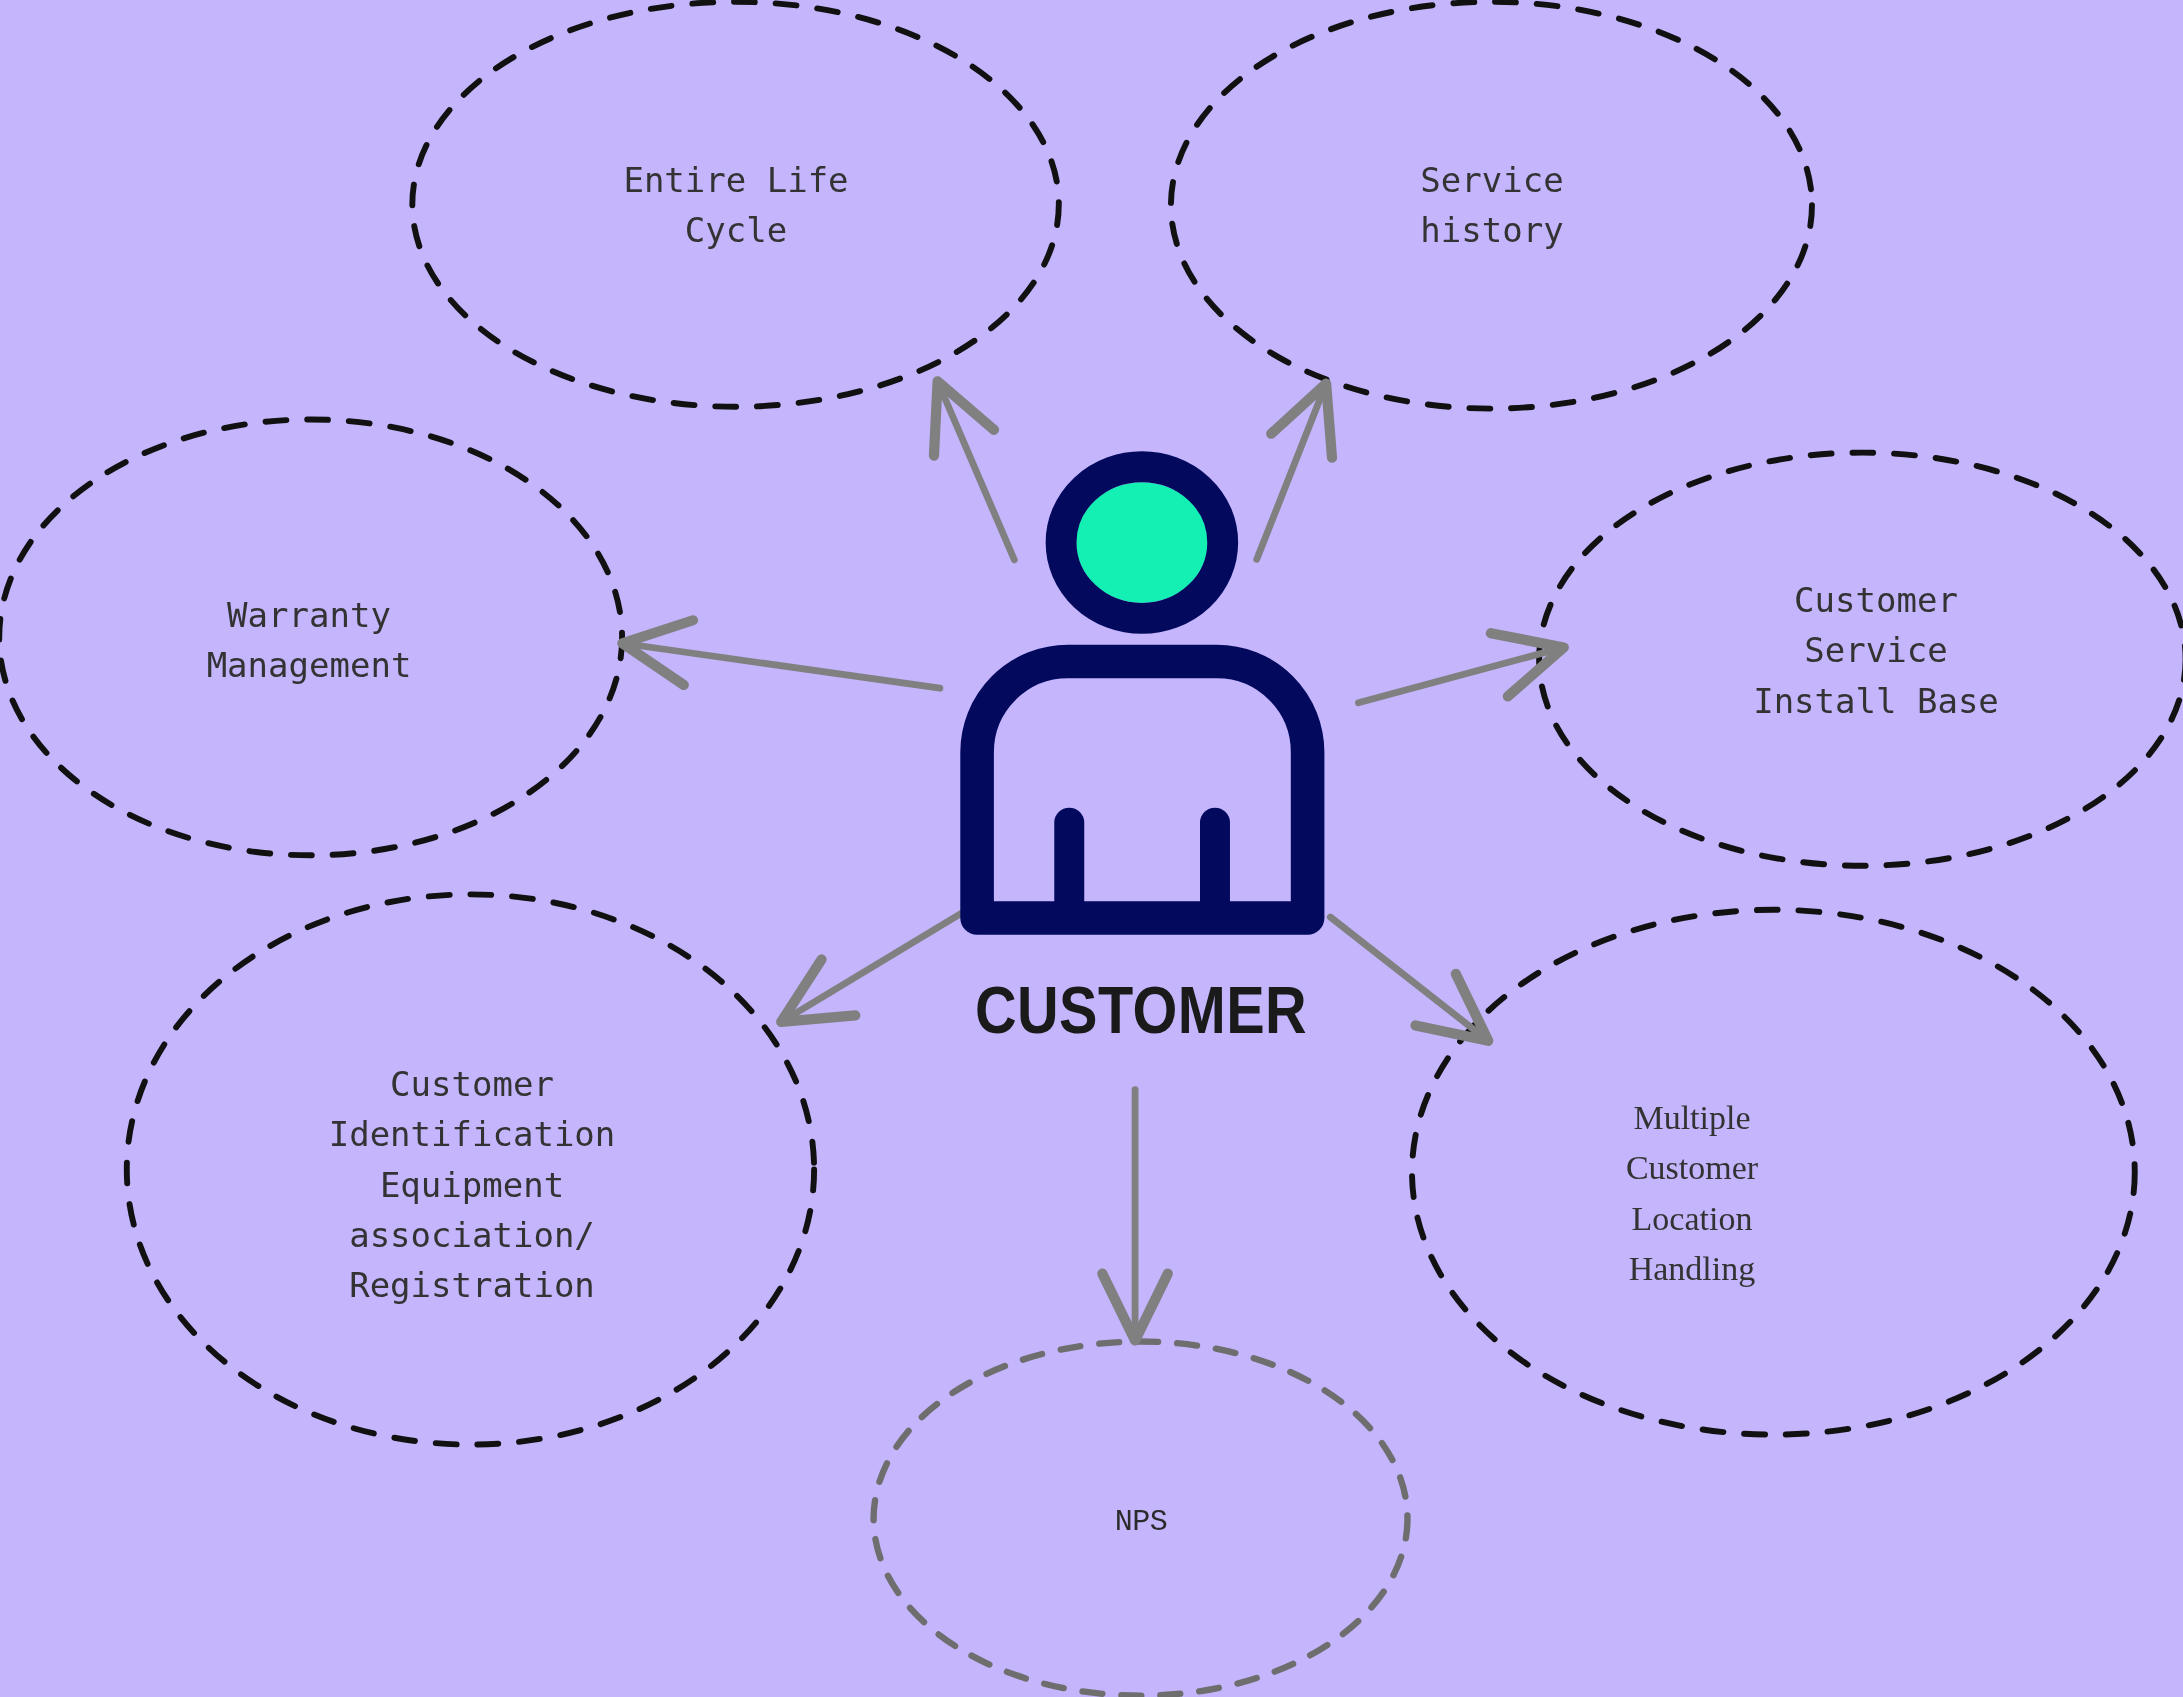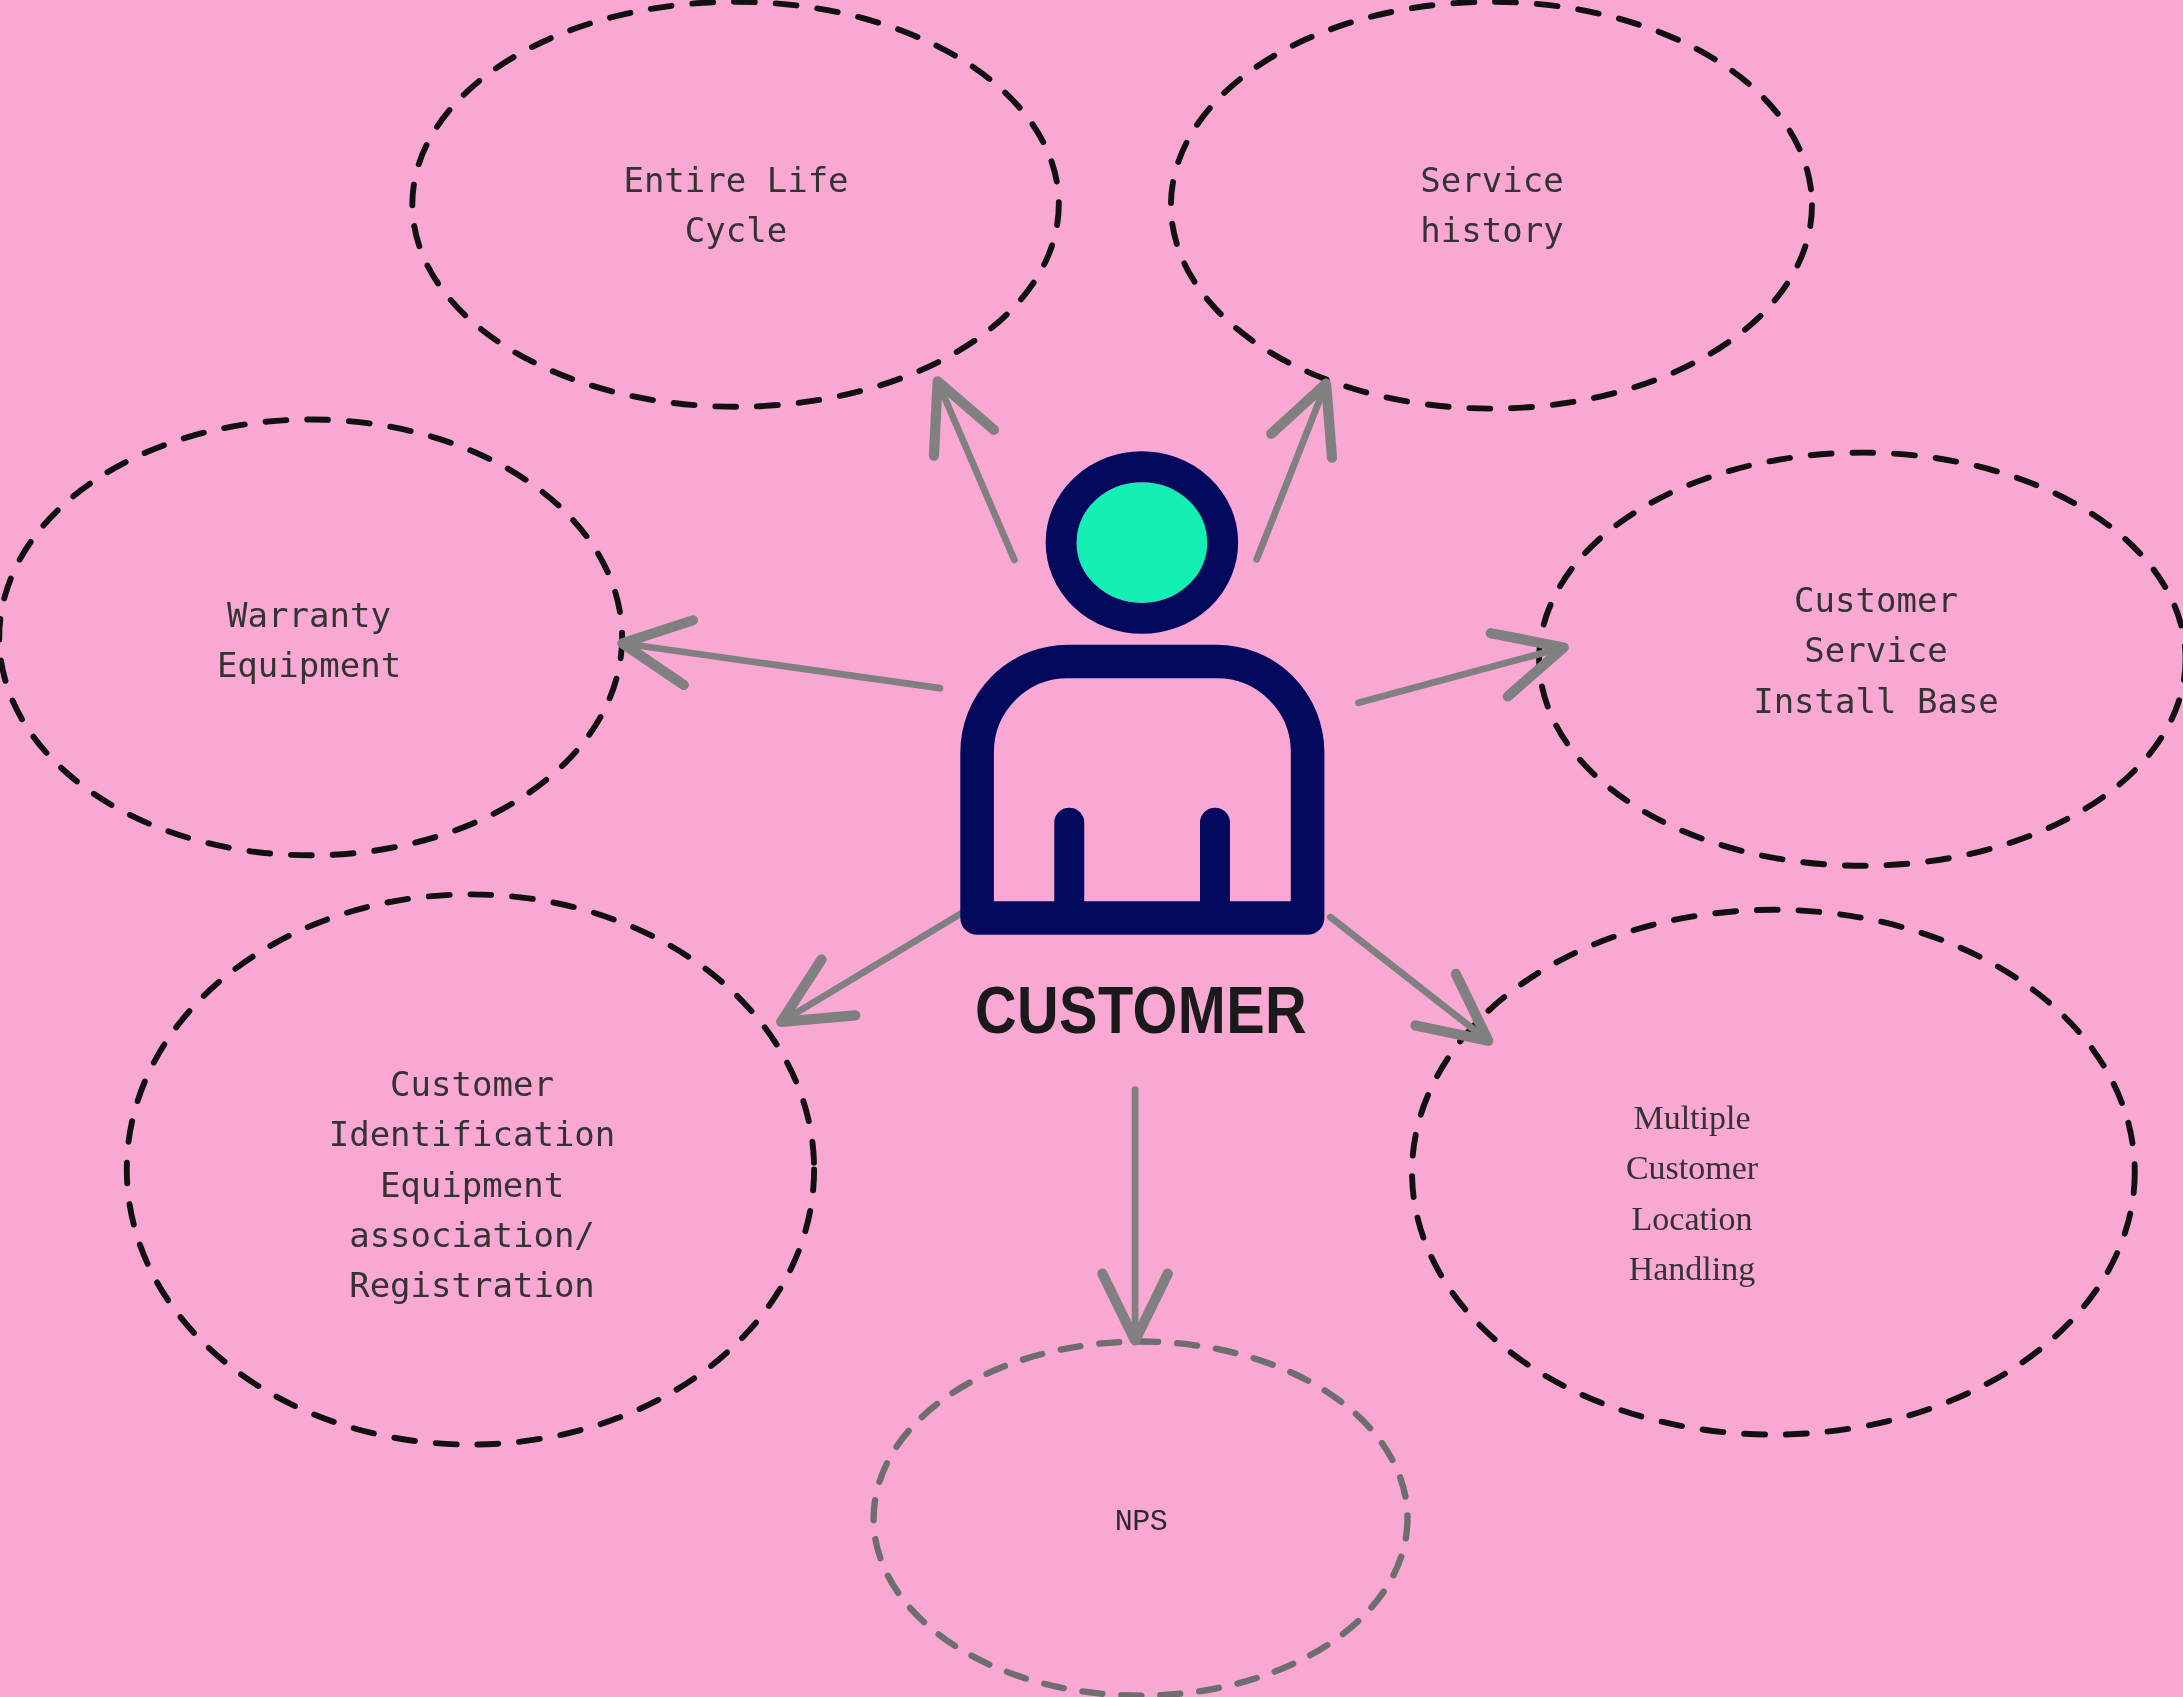--- a/index.html
+++ b/index.html
@@ -10,21 +10,21 @@
   body {
     width: 2183px;
     height: 1697px;
     overflow: hidden;
     font-family: "DejaVu Sans Mono", monospace;
   }
   #stage {
     position: relative;
     width: 2183px;
     height: 1697px;
-    background: #f9a8d4;
+    background: #c4b5fd;
   }
   #canvas {
     position: absolute;
     inset: 0;
     width: 2183px;
     height: 1697px;
     display: block;
   }
   .node-label {
     position: absolute;
@@ -111,21 +111,21 @@
     </g>
   </svg>
 
   <div class="node-label" style="left:736px; top:205px;">Entire Life
 Cycle</div>
 
   <div class="node-label" style="left:1492px; top:205px;">Service
 history</div>
 
   <div class="node-label" style="left:309px; top:640px;">Warranty
-Equipment</div>
+Management</div>
 
   <div class="node-label" style="left:1876px; top:650px;">Customer
 Service
 Install Base</div>
 
   <div class="node-label" style="left:472px; top:1185px;">Customer
 Identification
 Equipment
 association/
 Registration</div>

